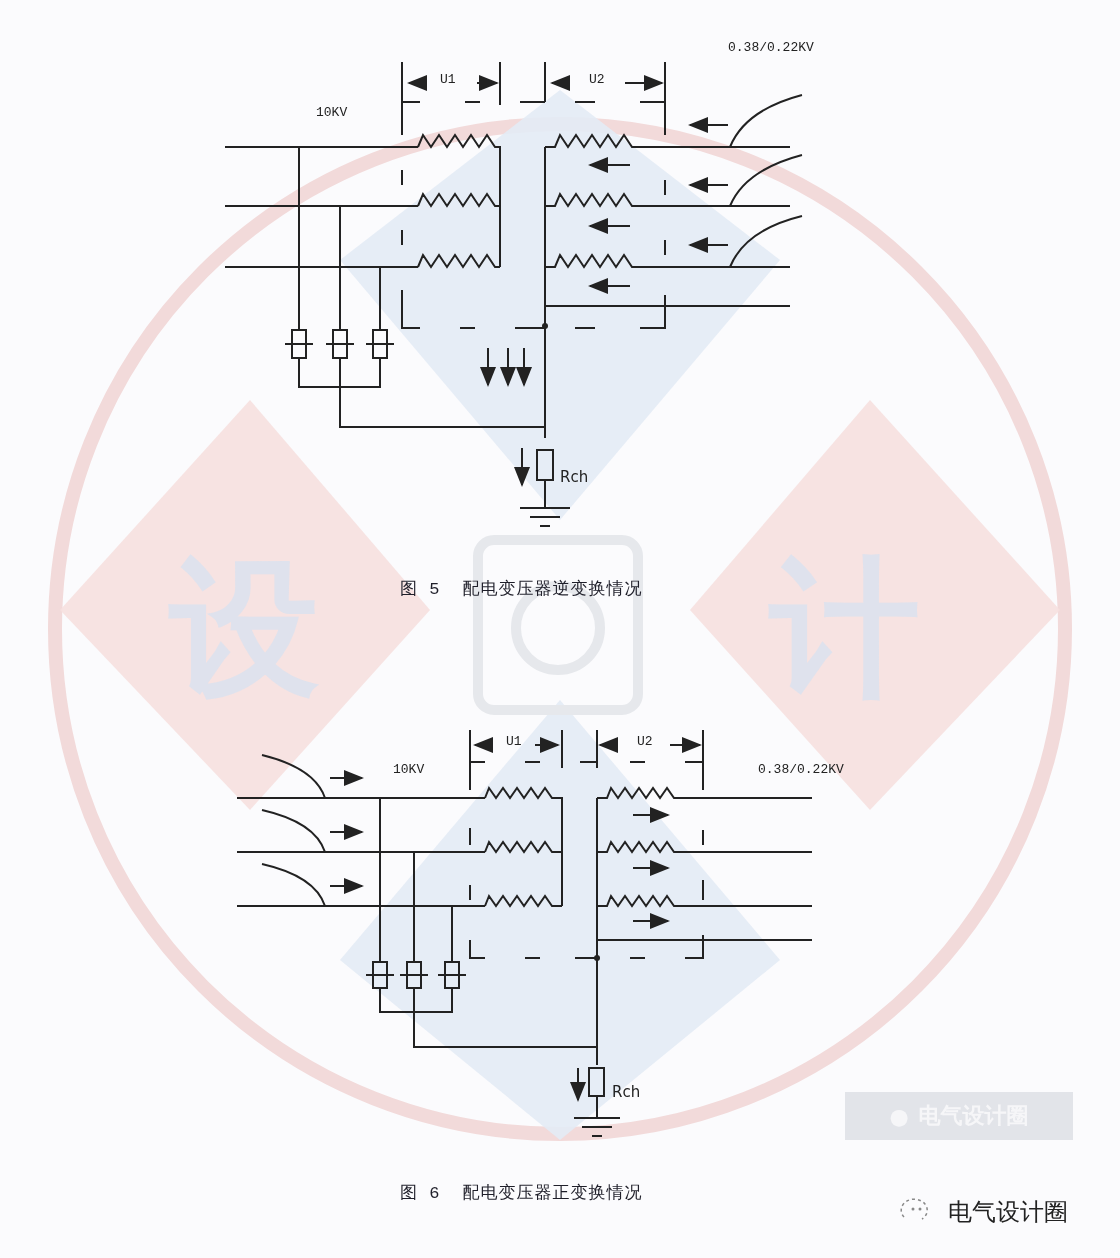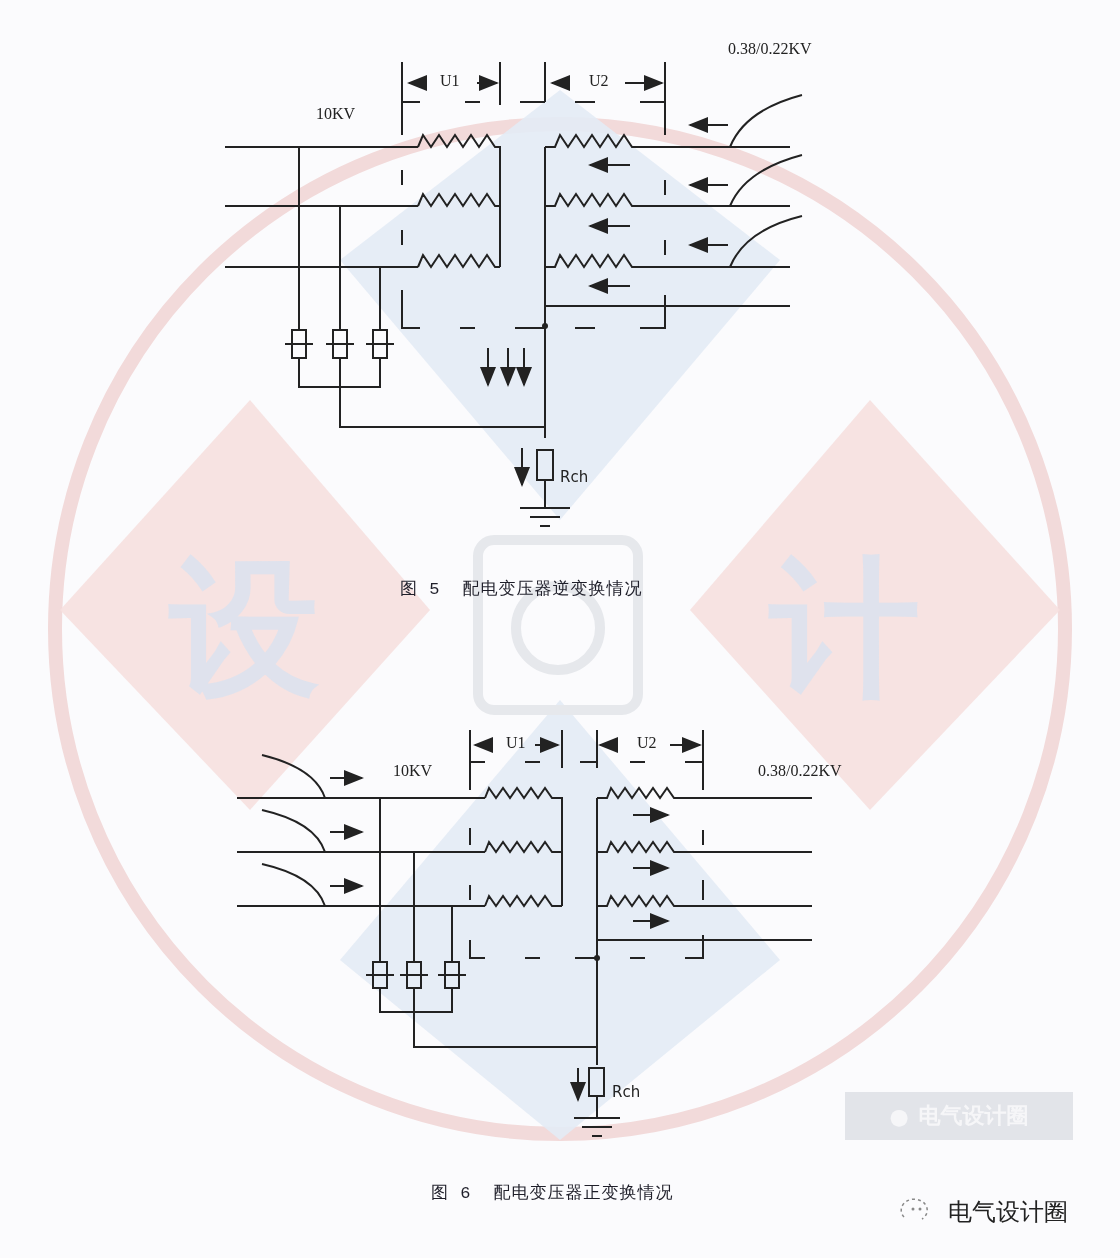--- a/index.html
+++ b/index.html
@@ -13,22 +13,22 @@
   .wm-text {
     position: absolute; font-family: "DejaVu Sans", sans-serif;
     font-size: 150px; font-weight: bold; color: rgba(215,225,240,0.75);
   }
   .caption {
     position: absolute; font-size: 17px; color: #1f1f2a; letter-spacing: 1px;
     font-family: Liberation Mono, monospace;
   }
   .caption .num { margin-right: 22px; }
   .label {
-    position: absolute; font-family: Liberation Serif, serif;
-    font-size: 16px; color: #222; white-space: nowrap;
+    position: absolute; font-family: Liberation Mono, monospace;
+    font-size: 13px; color: #222; white-space: nowrap;
   }
   .rch { font-family: "DejaVu Sans", sans-serif; font-size: 15px; text-align: center; }
   .brand-badge {
     position: absolute; left: 845px; top: 1092px; width: 228px; height: 48px;
     background: rgba(220,222,228,0.8); display: flex; align-items: center; justify-content: center;
     color: #f6f6f8; font-size: 22px; font-weight: bold; gap: 10px;
   }
   .brand-footer {
     position: absolute; left: 900px; top: 1196px; display: flex; align-items: center; gap: 12px;
     font-size: 24px; color: #222;
@@ -177,21 +177,21 @@
     <line x1="592" y1="1136" x2="602" y2="1136"></line>
     <line x1="578" y1="1068" x2="578" y2="1100" marker-end="url(#ah)"></line>
   </g>
   <circle cx="597" cy="958" r="3" fill="#222"></circle>
 </svg>
 <div class="label" style="left:393px; top:762px;">10KV</div>
 <div class="label" style="left:758px; top:762px;">0.38/0.22KV</div>
 <div class="label" style="left:506px; top:734px;">U1</div>
 <div class="label" style="left:637px; top:734px;">U2</div>
 <div class="label rch" style="left:612px; top:1083px;">Rch</div>
-<div class="caption" style="left:400px; top:1181px;margin-left:31px;">
+<div class="caption" style="left:400px; top:1181px;">
   <span class="num">图 6</span><span>配电变压器正变换情况</span>
 </div>
 
 <div class="brand-badge">
   <span>●</span>
   <span>电气设计圈</span>
 </div>
 
 <div class="brand-footer">
   <svg width="36" height="30" viewBox="0 0 36 30">

